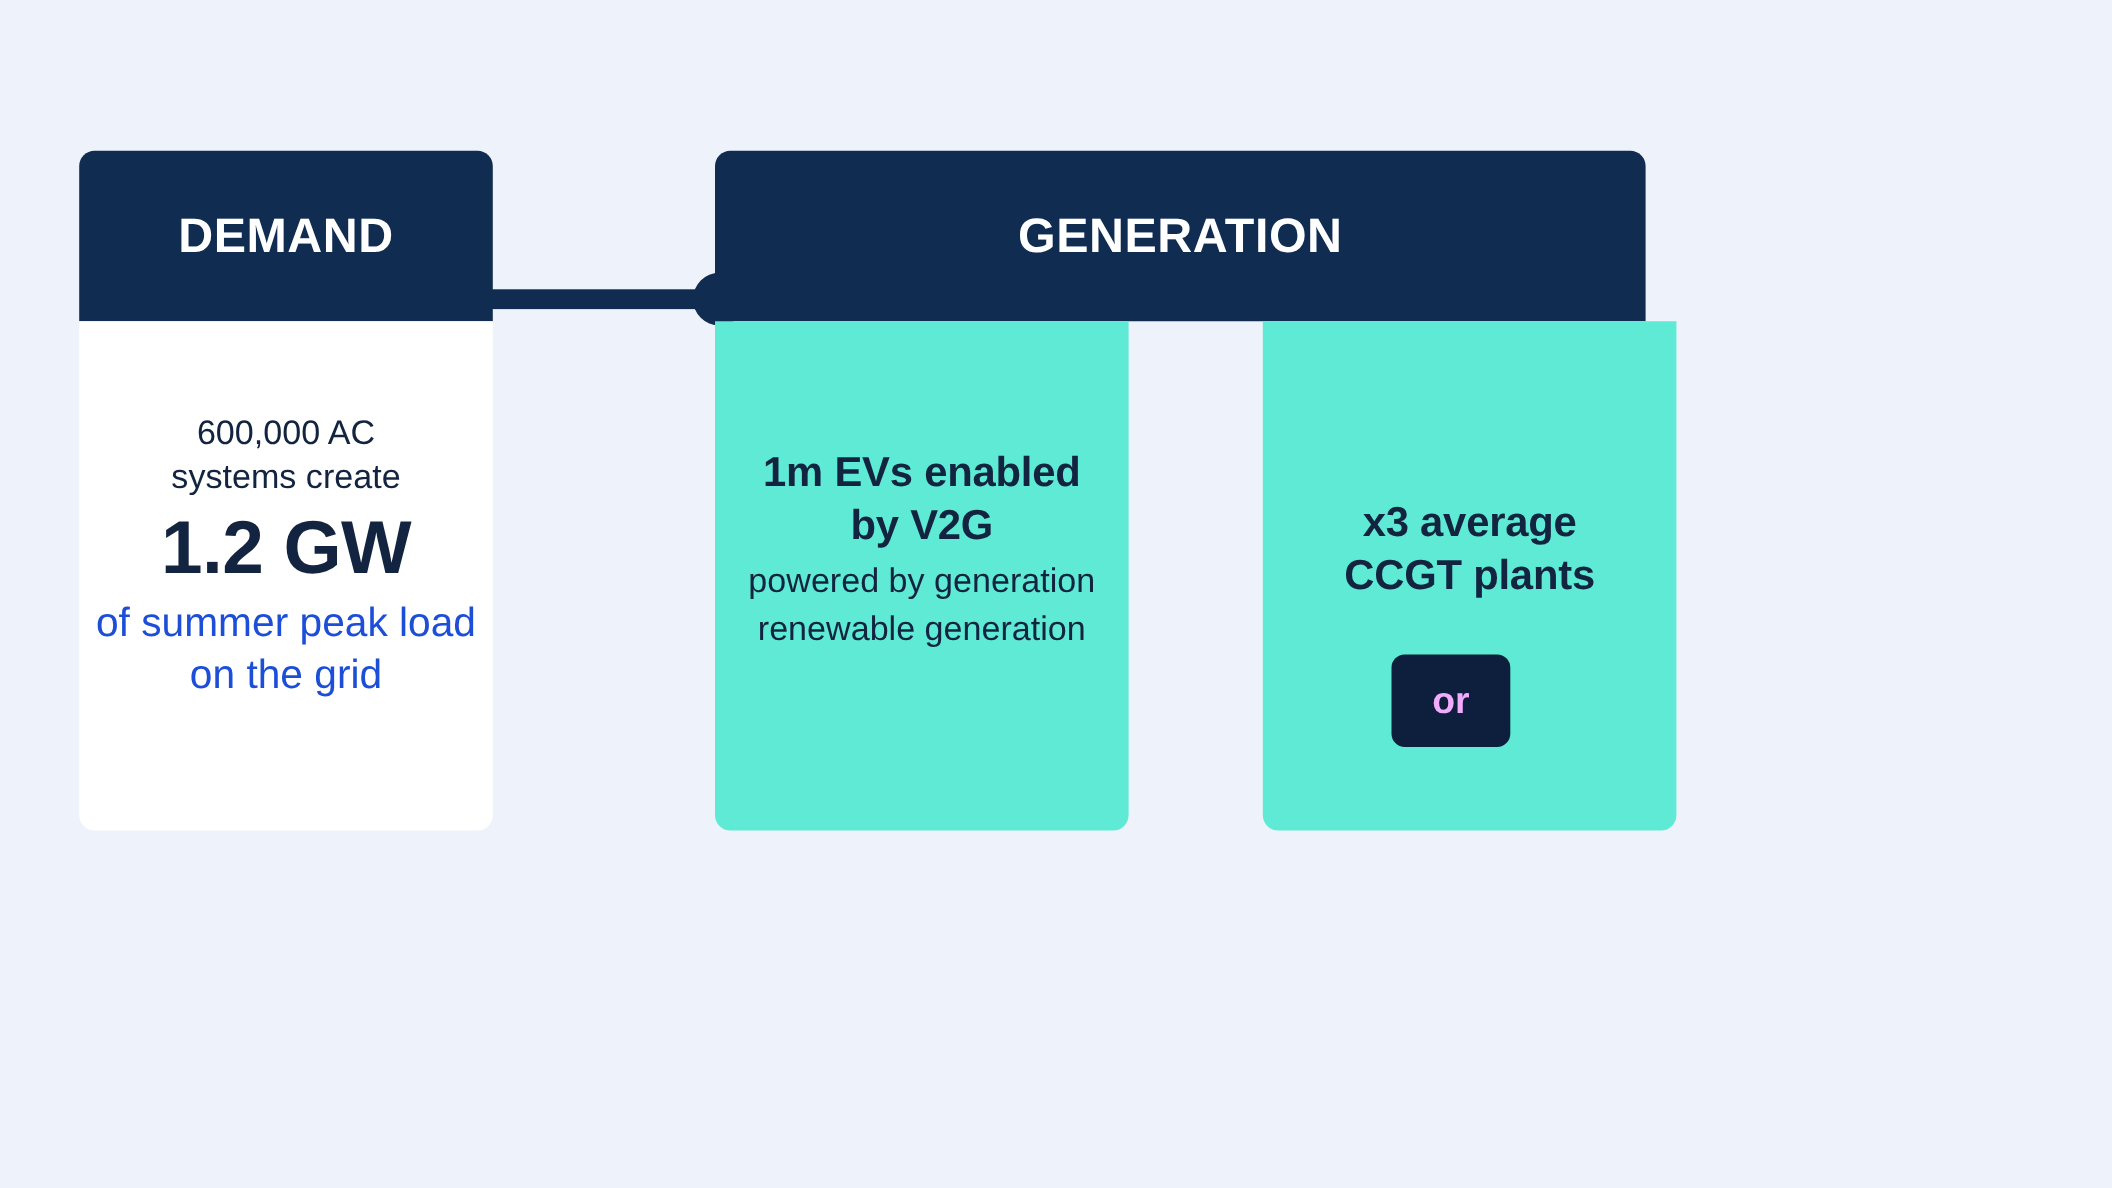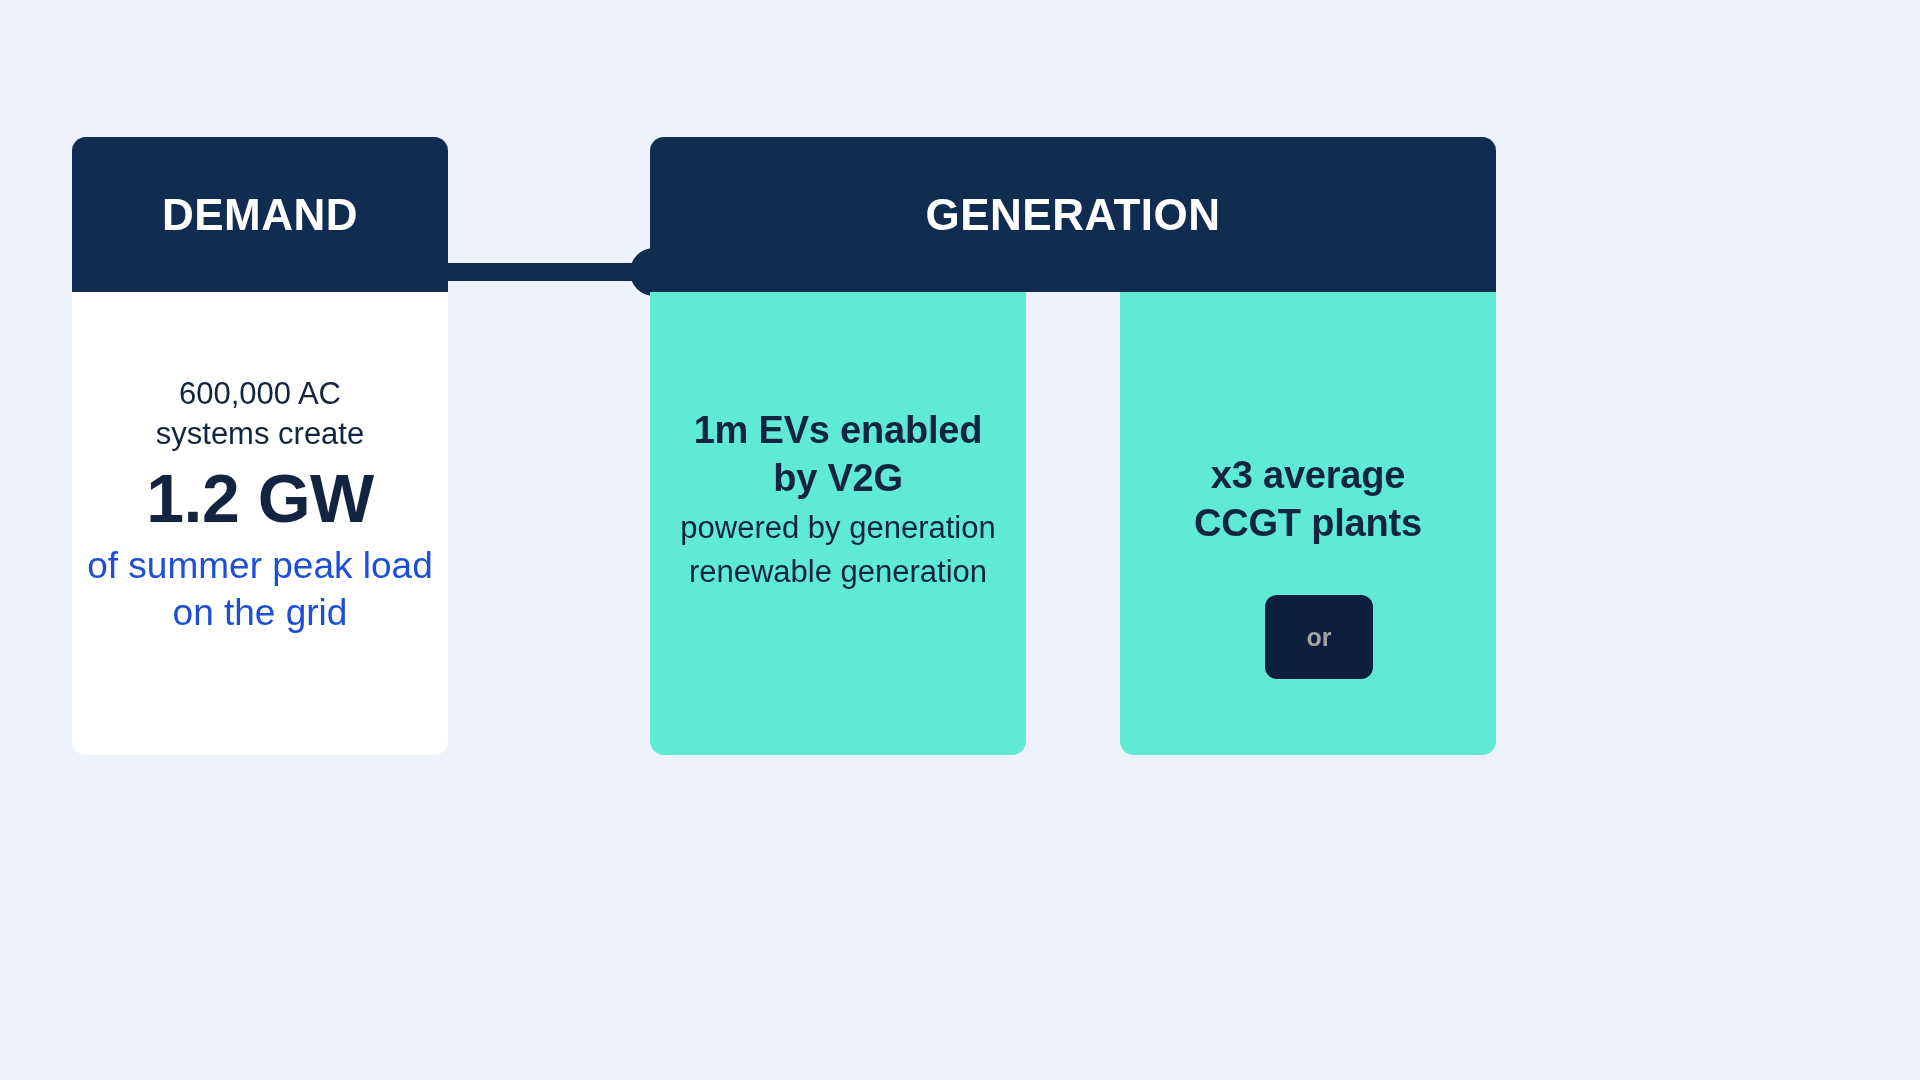--- a/index.html
+++ b/index.html
@@ -164,21 +164,21 @@
     height: 463px;
     background: #5eead4;
     border-radius: 0 0 14px 14px;
     display: flex;
     align-items: center;
     justify-content: center;
     padding: 0 12px;
   }
 
   .gen-card.left  { left: 0; }
-  .gen-card.right { left: 470px; }
+  .gen-card.right { left: 498px; }
 
   .gen-text { text-align: center; width: 100%; }
 
   .gen-bold {
     font-size: 38px;
     font-weight: 700;
     line-height: 1.26;
     color: #12243f;
     letter-spacing: -0.2px;
   }
@@ -202,22 +202,22 @@
     height: 84px;
     background: #0d1f3c;
     border-radius: 12px;
     display: flex;
     align-items: center;
     justify-content: center;
     z-index: 5;
   }
 
   .or-badge-label {
-    color: #a3a3a3;
-    font-size: 25px;
+    color: #f0abfc;
+    font-size: 34px;
     font-weight: 700;
     line-height: 1;
   }
 </style>
 </head>
 <body>
 
 <div class="canvas">
 
   <div class="demand-col">

